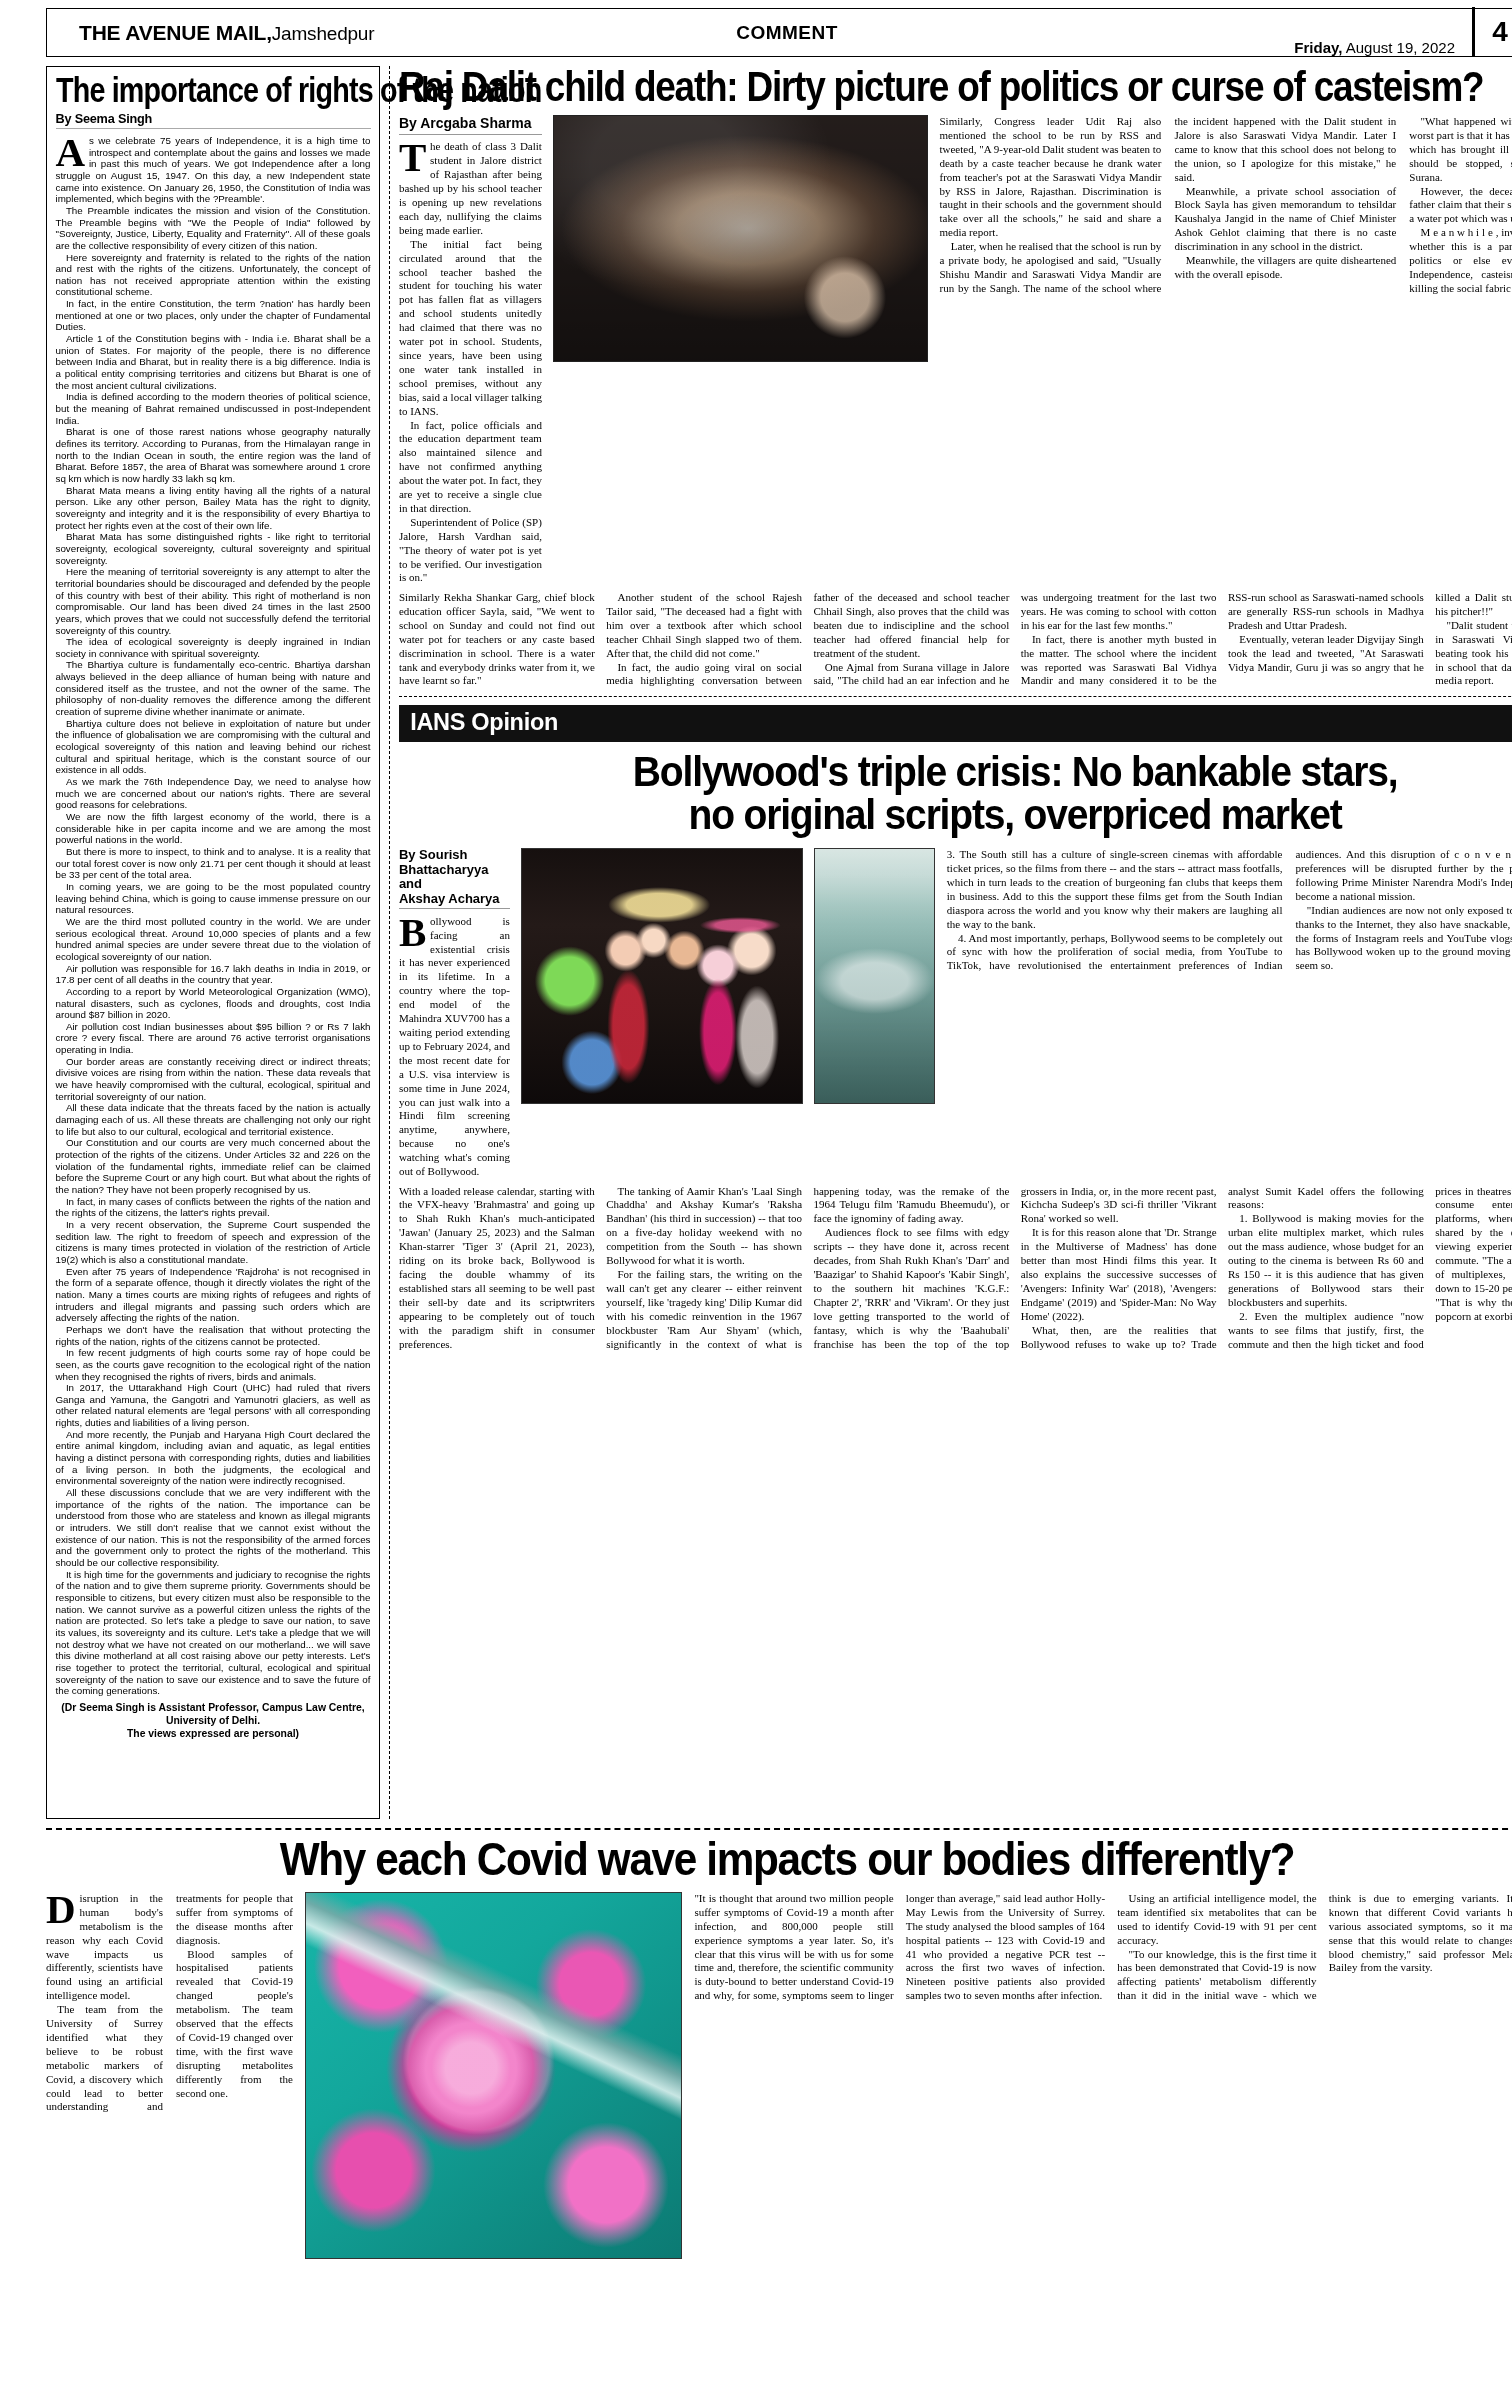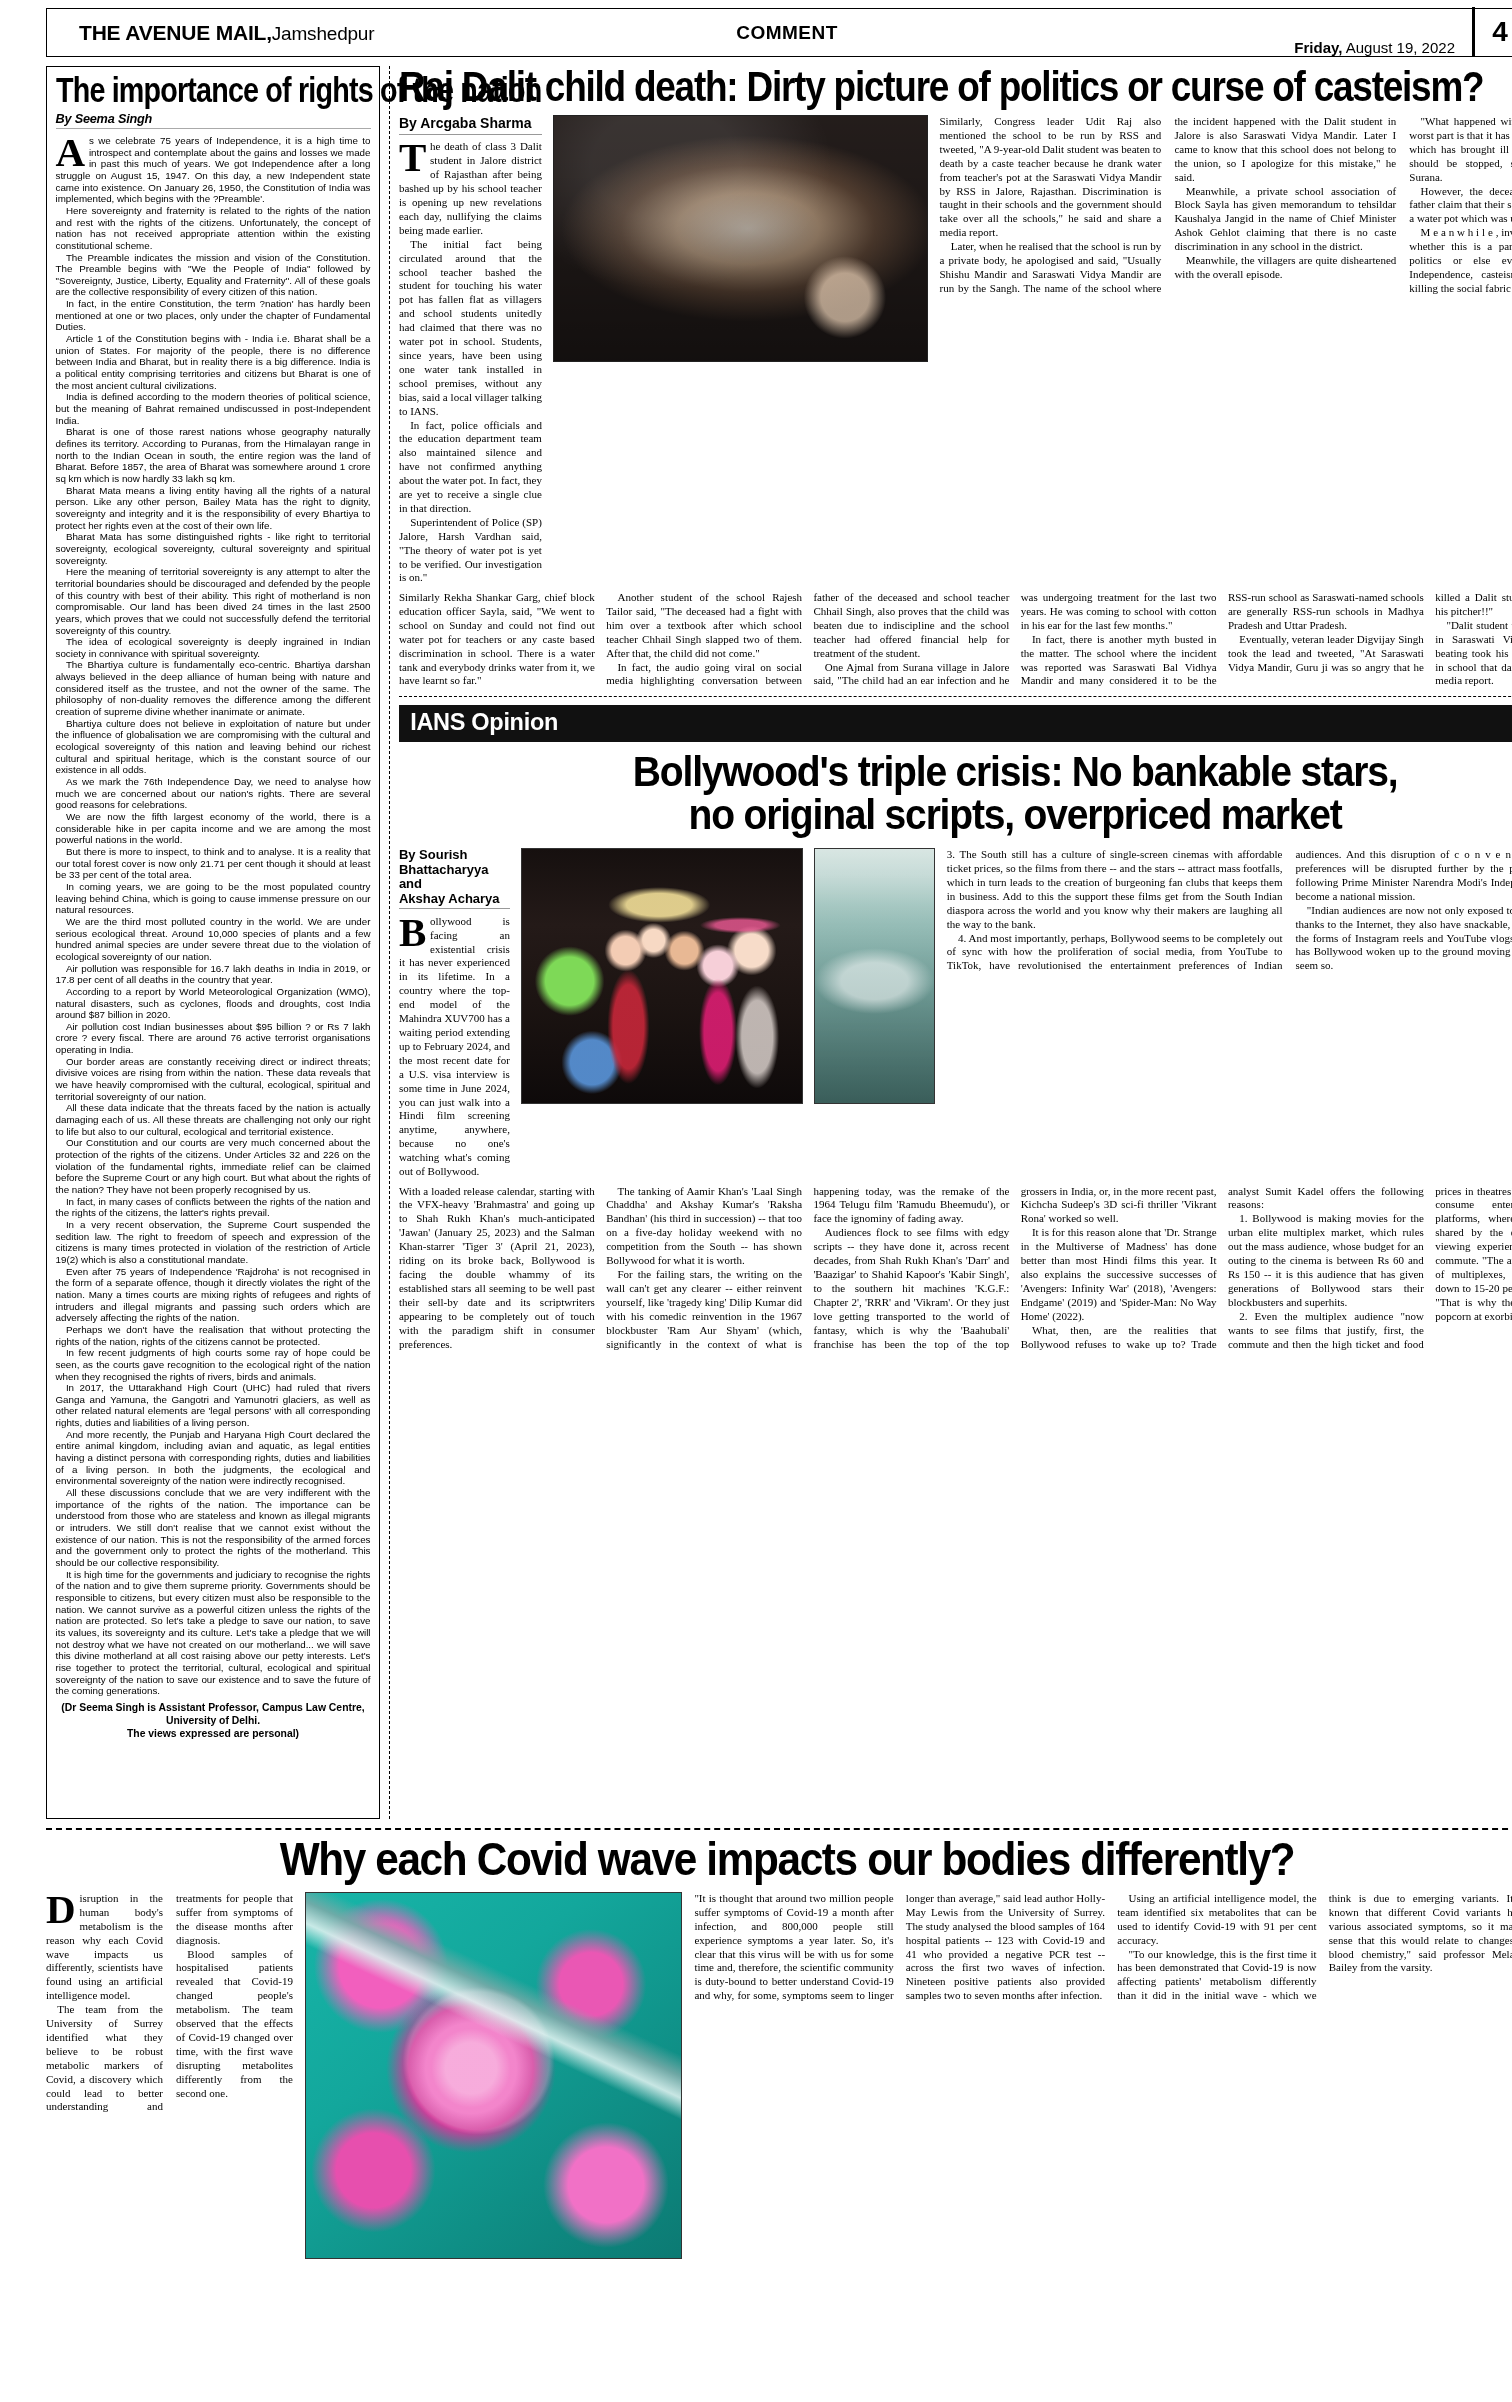--- a/index.html
+++ b/index.html
@@ -66,21 +66,21 @@
     font-size:35px;
     line-height:0.94;
     letter-spacing:-1px;
     transform:scaleX(0.82);
     transform-origin:left center;
     white-space:nowrap;
     margin:1.9px 0 4.7px 0;
   }
   .byline-left {
     font-size:12.7px; font-weight:bold; letter-spacing:-0.2px;
-    padding-bottom:2.8px; border-bottom:0.9px solid #aaa; margin-bottom:5.6px;font-style:italic;
+    padding-bottom:2.8px; border-bottom:0.9px solid #aaa; margin-bottom:5.6px;
   }
   .hl-main {
     font-weight:bold;
     font-size:42px;
     line-height:1.0;
     letter-spacing:-1.4px;
     transform:scaleX(0.88);
     transform-origin:left center;
     white-space:nowrap;
     margin:0 0 7.5px 0;
@@ -249,22 +249,22 @@
   </div>
 
   <div class="top-area">
 
     <div class="col-left">
       <div class="hl-left">The importance of rights of the nation</div>
       <div class="byline-left">By Seema Singh</div>
       <div class="body-left dropcapwrap">
         <span class="dropcap">A</span>
         <p class="noind">s we celebrate 75 years of Independence, it is a high time to introspect and contemplate about the gains and losses we made in past this much of years. We got Independence after a long struggle on August 15, 1947. On this day, a new Independent state came into existence. On January 26, 1950, the Constitution of India was implemented, which begins with the ?Preamble'.</p>
+        <p>The Preamble indicates the mission and vision of the Constitution. The Preamble begins with "We the People of India" followed by "Sovereignty, Justice, Liberty, Equality and Fraternity". All of these goals are the collective responsibility of every citizen of this nation.</p>
         <p>Here sovereignty and fraternity is related to the rights of the nation and rest with the rights of the citizens. Unfortunately, the concept of nation has not received appropriate attention within the existing constitutional scheme.</p>
-        <p>The Preamble indicates the mission and vision of the Constitution. The Preamble begins with "We the People of India" followed by "Sovereignty, Justice, Liberty, Equality and Fraternity". All of these goals are the collective responsibility of every citizen of this nation.</p>
         <p>In fact, in the entire Constitution, the term ?nation' has hardly been mentioned at one or two places, only under the chapter of Fundamental Duties.</p>
         <p>Article 1 of the Constitution begins with - India i.e. Bharat shall be a union of States. For majority of the people, there is no difference between India and Bharat, but in reality there is a big difference. India is a political entity comprising territories and citizens but Bharat is one of the most ancient cultural civilizations.</p>
         <p>India is defined according to the modern theories of political science, but the meaning of Bahrat remained undiscussed in post-Independent India.</p>
         <p>Bharat is one of those rarest nations whose geography naturally defines its territory. According to Puranas, from the Himalayan range in north to the Indian Ocean in south, the entire region was the land of Bharat. Before 1857, the area of Bharat was somewhere around 1 crore sq km which is now hardly 33 lakh sq km.</p>
         <p>Bharat Mata means a living entity having all the rights of a natural person. Like any other person, Bailey Mata has the right to dignity, sovereignty and integrity and it is the responsibility of every Bhartiya to protect her rights even at the cost of their own life.</p>
         <p>Bharat Mata has some distinguished rights - like right to territorial sovereignty, ecological sovereignty, cultural sovereignty and spiritual sovereignty.</p>
         <p>Here the meaning of territorial sovereignty is any attempt to alter the territorial boundaries should be discouraged and defended by the people of this country with best of their ability. This right of motherland is non compromisable. Our land has been dived 24 times in the last 2500 years, which proves that we could not successfully defend the territorial sovereignty of this country.</p>
         <p>The idea of ecological sovereignty is deeply ingrained in Indian society in connivance with spiritual sovereignty.</p>
         <p>The Bhartiya culture is fundamentally eco-centric. Bhartiya darshan always believed in the deep alliance of human being with nature and considered itself as the trustee, and not the owner of the same. The philosophy of non-duality removes the difference among the different creation of supreme divine whether inanimate or animate.</p>
         <p>Bhartiya culture does not believe in exploitation of nature but under the influence of globalisation we are compromising with the cultural and ecological sovereignty of this nation and leaving behind our richest cultural and spiritual heritage, which is the constant source of our existence in all odds.</p>

